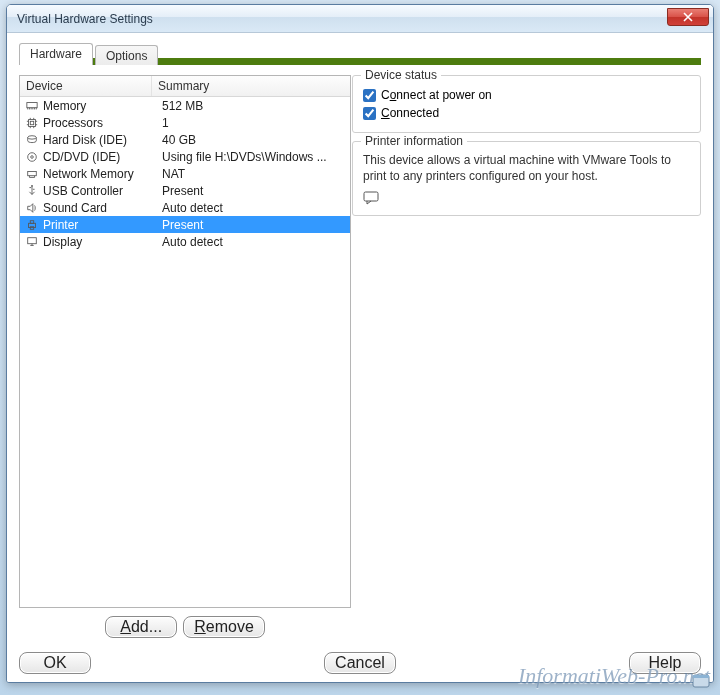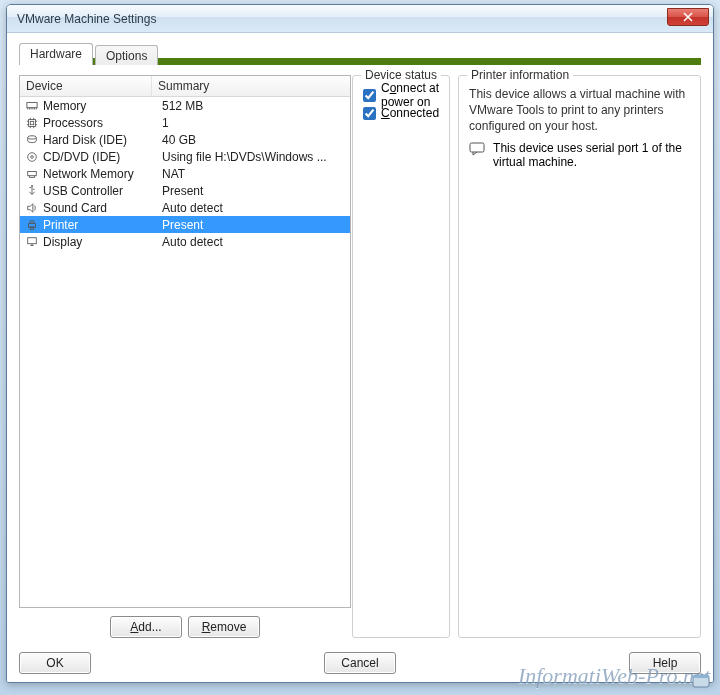--- a/index.html
+++ b/index.html
@@ -128,32 +128,32 @@
   display:flex;
   justify-content:center;
   gap:6px;
   padding:8px 0 0 0;
 }
 .win-btn {
   min-width:72px;
   height:22px;
   padding:0 10px;
   border:1px solid #8b8b8b;
-  border-radius:3px;
+  border-radius:8px;
   background:linear-gradient(to bottom,#fdfdfd,#e6e6e6);
-  font-size:12px;
+  font-size:16px;
   color:#222;
   cursor:pointer;
   box-shadow: inset 0 0 0 1px #fff;
 }
 .win-btn .u { text-decoration: underline; }
 .right-panel {
   flex:1;
   display:flex;
-  flex-direction:row;
+  flex-direction:column;
   gap:8px;
 }
 .groupbox {
   border:1px solid #cfcfcf;
   border-radius:3px;
   padding:10px 10px 10px 10px;
   position:relative;
 }
 .groupbox .legend {
   position:absolute;
@@ -192,21 +192,21 @@
   right:6px; bottom:4px;
   width:24px; height:22px;
   pointer-events:none;
 }
 </style>
 </head>
 <body>
 
 <div class="window">
   <div class="titlebar">
-    <span class="title">VMware Machine Settings</span>
+    <span class="title">Virtual Hardware Settings</span>
     <div class="close-btn">
       <svg viewBox="0 0 10 10">
           <path d="M1 1 L9 9 M9 1 L1 9" stroke="#fff" stroke-width="1.6"></path>
         </svg>
     </div>
   </div>
 
   <div class="client">
     <div class="tabstrip">
       <div class="tab active">Hardware</div>
@@ -325,21 +325,20 @@
         </div>
 
         <div class="groupbox">
           <div class="legend">Printer information</div>
           <div class="info-text">This device allows a virtual machine with VMware Tools to print to any printers configured on your host.</div>
           <div class="note-line">
             <svg class="note-icon" viewBox="0 0 18 14">
               <rect x="1" y="1" width="14" height="9" rx="1.5" fill="none" stroke="#555" stroke-width="1"></rect>
               <path d="M4 10 L4 13 L8 10" fill="none" stroke="#555" stroke-width="1"></path>
             </svg>
-            <span>This device uses serial port 1 of the virtual machine.</span>
           </div>
         </div>
       </div>
 
     </div>
 
     <div class="footer">
       <button class="win-btn">OK</button>
       <button class="win-btn">Cancel</button>
       <button class="win-btn">Help</button>

